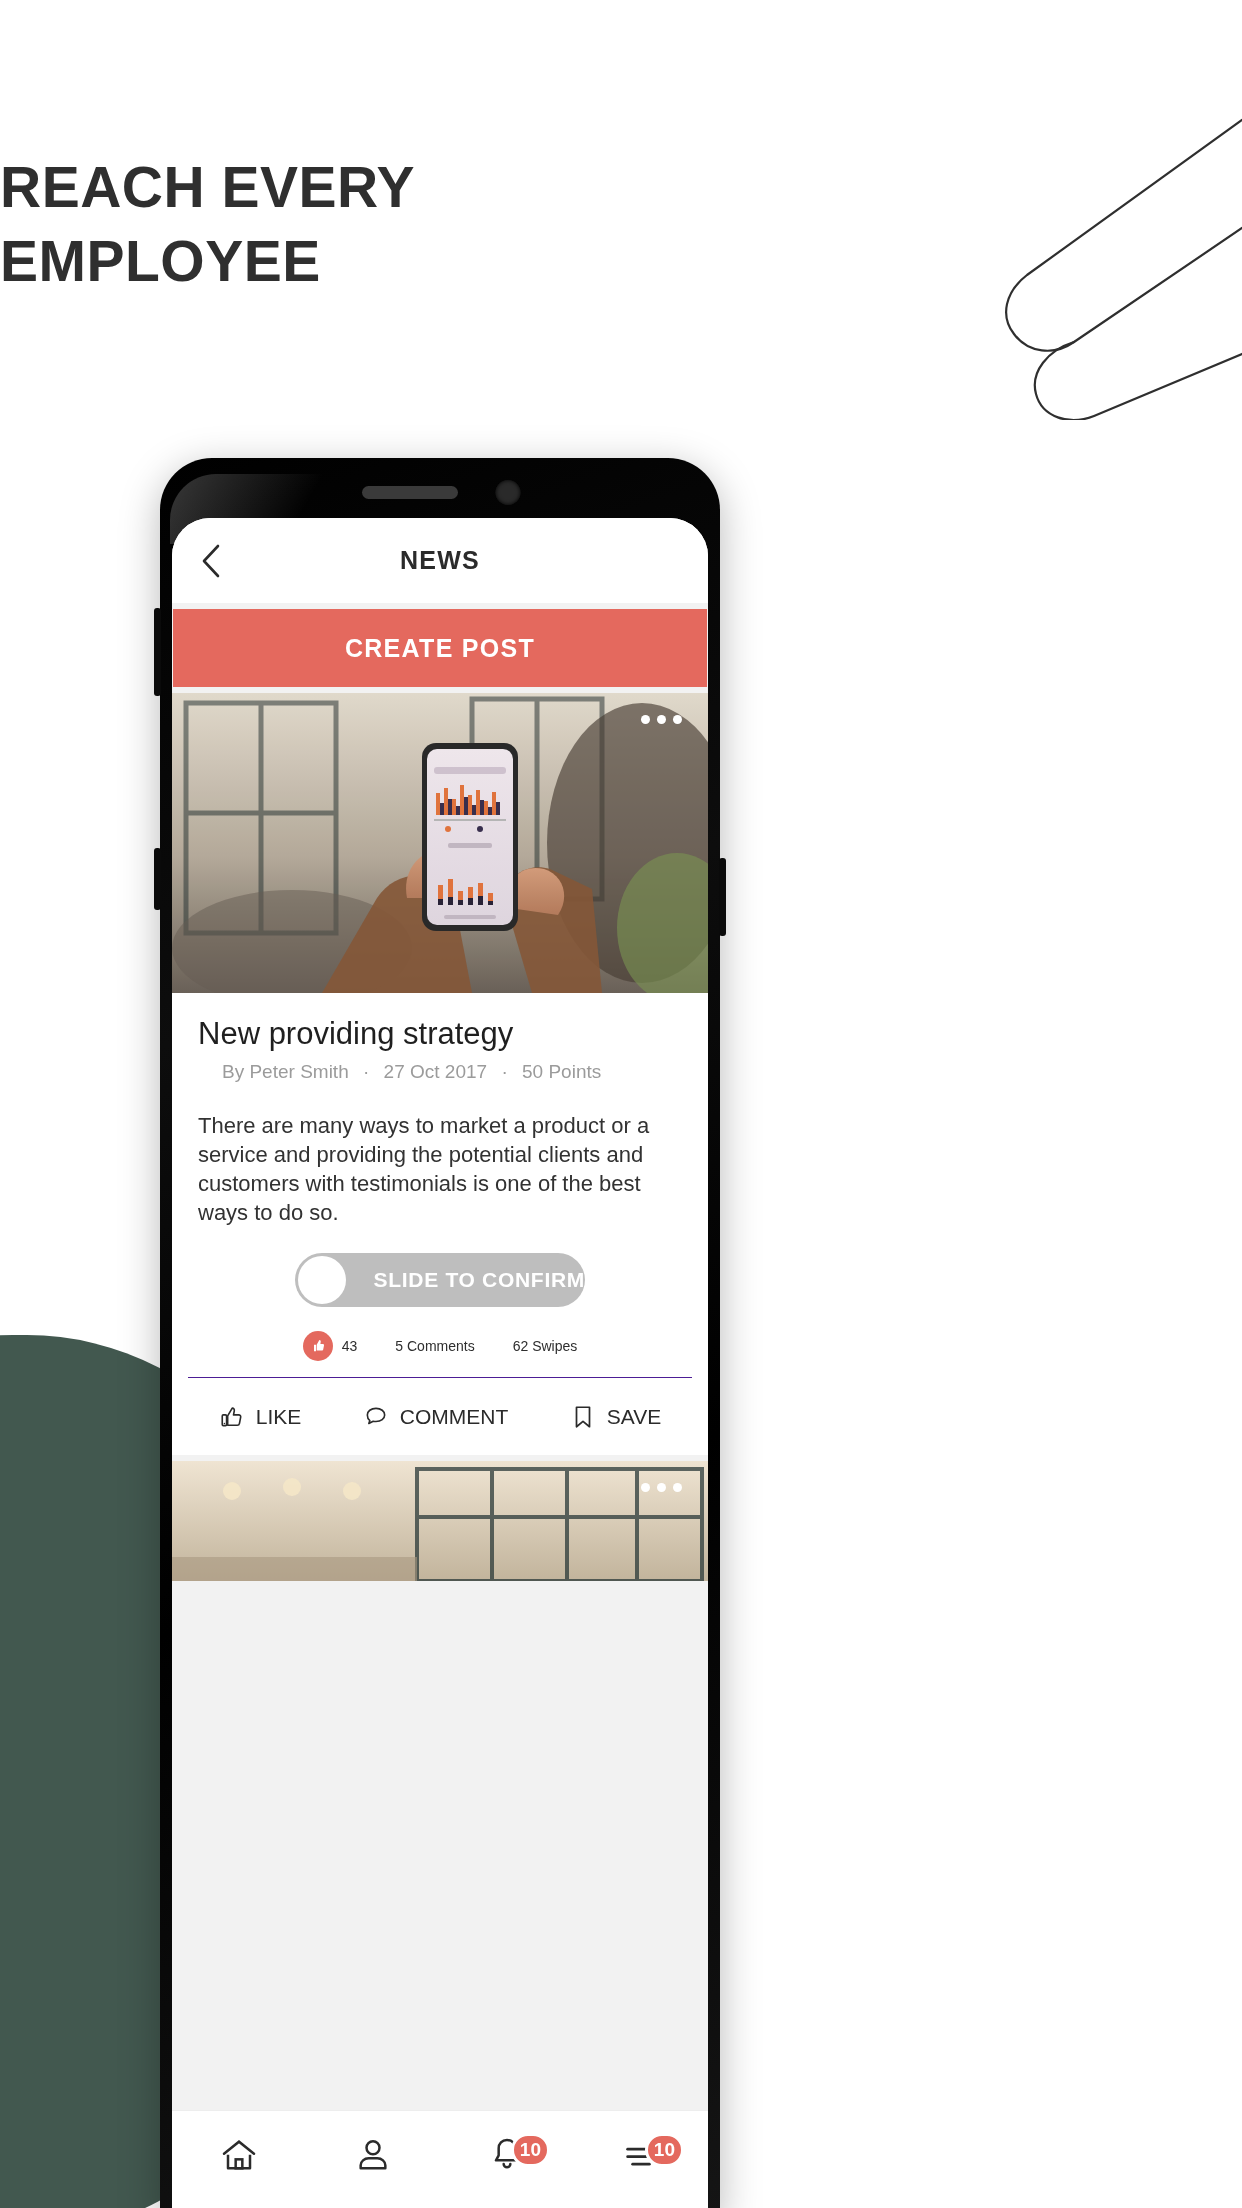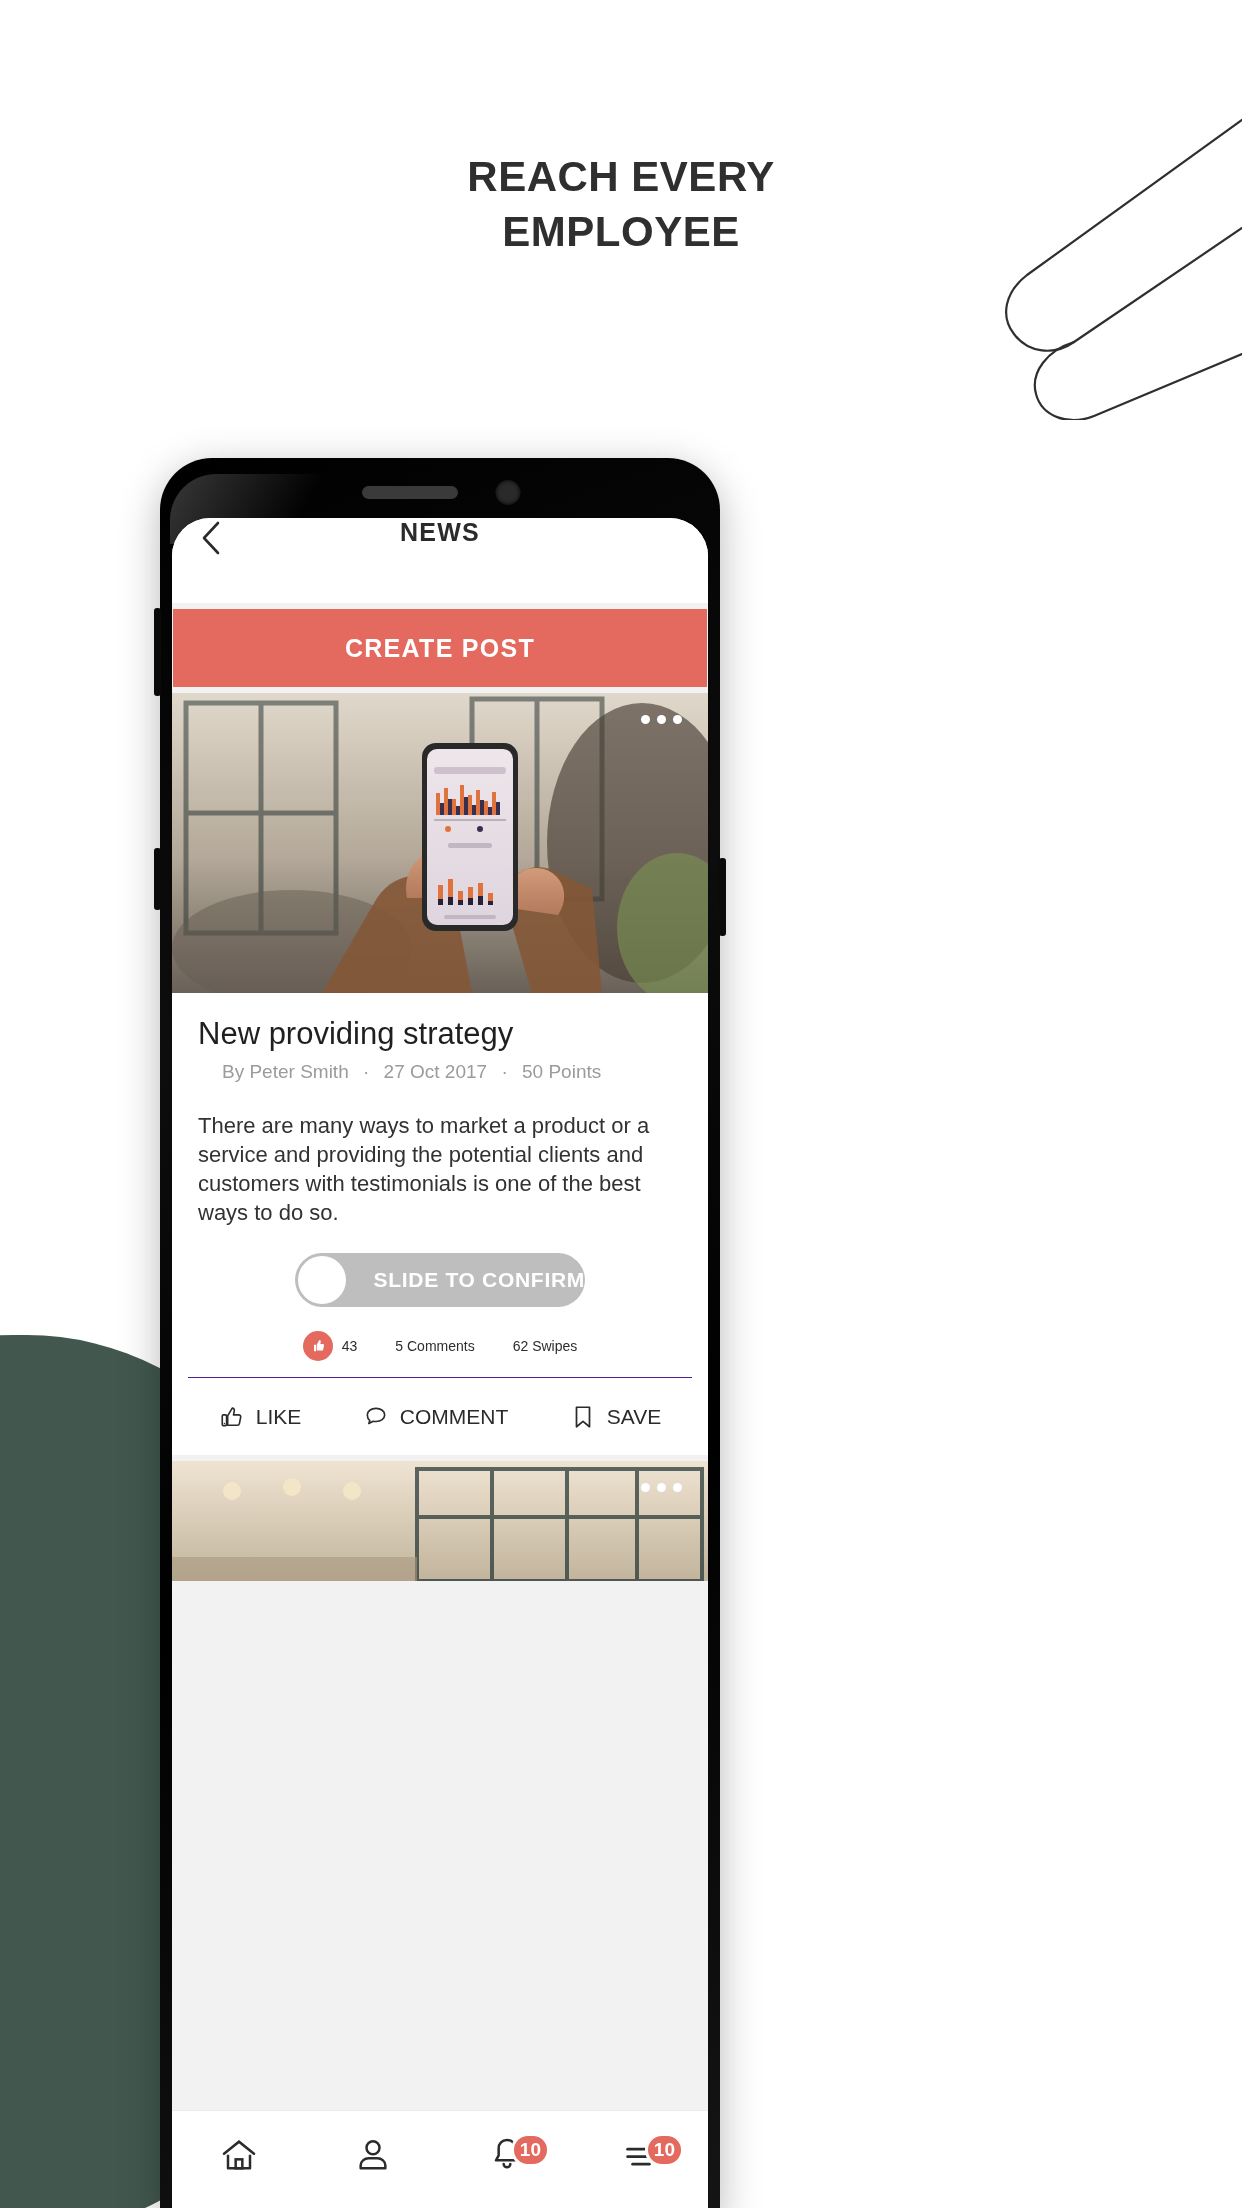--- a/index.html
+++ b/index.html
@@ -19,23 +19,23 @@
     border-radius: 50% 50% 50% 50% / 52% 48% 50% 50%;
     z-index: 1;
   }
 
   
   .hand-illo { position: absolute; right: 0; top: 110px; width: 420px; height: 310px; z-index: 2; }
 
   
   .headline {
     position: absolute; left: 0; top: 150px; width: 100%;
-    text-align: center; z-index: 3;
+    z-index: 3;
     color: #2f2f2f;
-    font-size: 42px; font-weight: bold; letter-spacing: 0.5px; line-height: 1.3;
+    font-size: 57px; font-weight: bold; letter-spacing: 0.5px; line-height: 1.3;
   }
   .headline span { display: block; }
 
   
   .phone {
     position: absolute; left: 160px; top: 458px;
     width: 560px; height: 1760px;
     z-index: 5;
   }
   .phone-body {
@@ -68,21 +68,21 @@
     position: absolute; left: 12px; top: 60px; right: 12px; bottom: 0;
     background: #ffffff;
     border-radius: 38px 38px 0 0;
     overflow: hidden;
     display: flex; flex-direction: column;
   }
 
   
   .nav {
     height: 85px; flex: none;
-    display: flex; align-items: flex-start;
+    display: flex; align-items: center;
     padding: 0 26px; background: #fff; position: relative;
   }
   .nav-back { width: 40px; height: 40px; display: flex; align-items: center; }
   .nav-title {
     position: absolute; left: 0; right: 0; text-align: center;
     font-size: 25px; font-weight: bold; color: #2b2b2b; letter-spacing: 1.2px;
   }
 
   .feed { flex: 1; background: #f2f2f2; overflow: hidden; }
 

